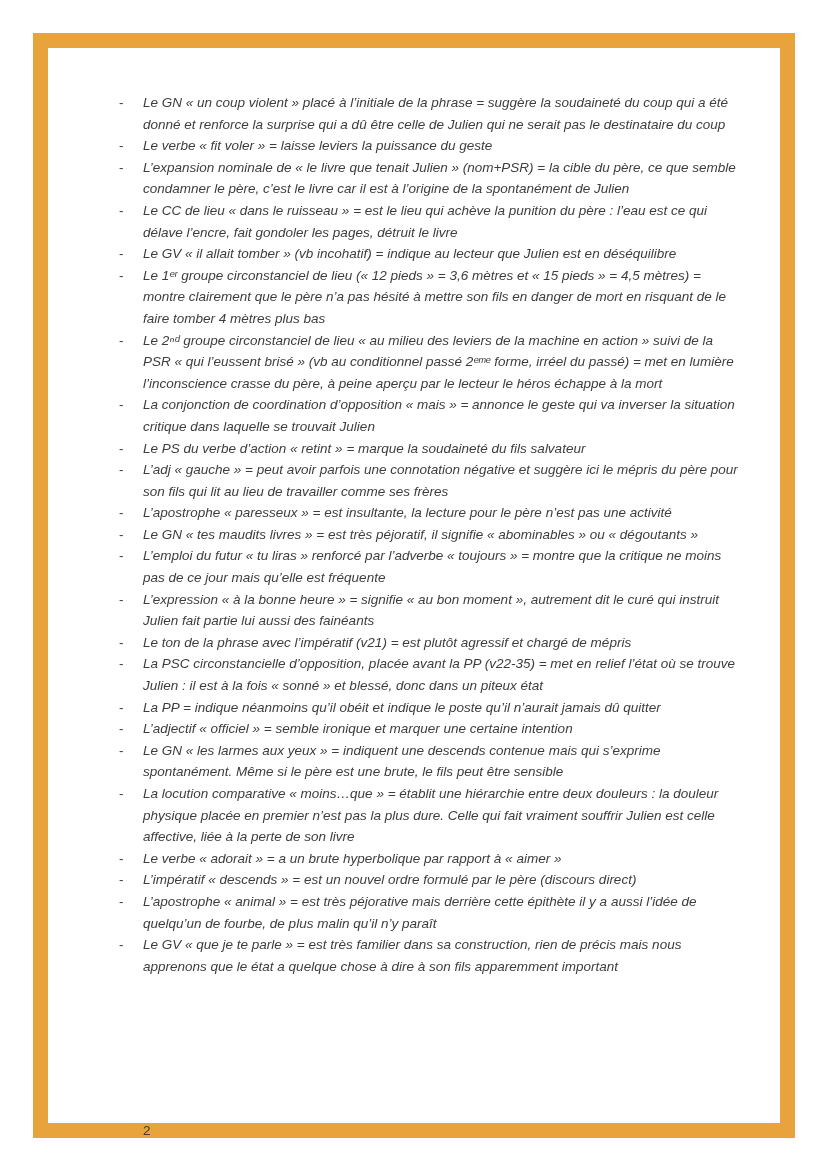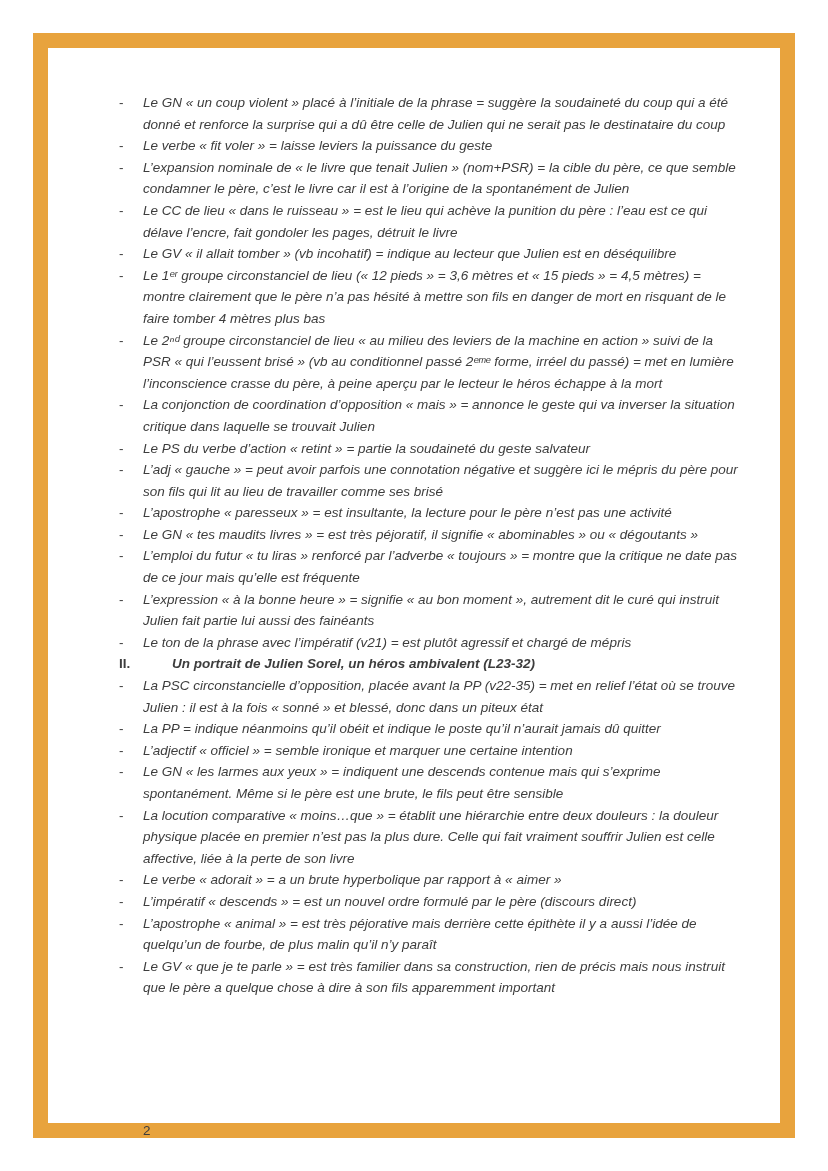--- a/index.html
+++ b/index.html
@@ -87,49 +87,45 @@
       <div class="row">
         <span class="marker">-</span>
         <span class="text">Le 2ⁿᵈ groupe circonstanciel de lieu « au milieu des leviers de la machine en action » suivi de la PSR « qui l’eussent brisé » (vb au conditionnel passé 2ᵉᵐᵉ forme, irréel du passé) = met en lumière l’inconscience crasse du père, à peine aperçu par le lecteur le héros échappe à la mort</span>
       </div>
       <div class="row">
         <span class="marker">-</span>
         <span class="text">La conjonction de coordination d’opposition « mais » = annonce le geste qui va inverser la situation critique dans laquelle se trouvait Julien</span>
       </div>
       <div class="row">
         <span class="marker">-</span>
-        <span class="text">Le PS du verbe d’action « retint » = partie la soudaineté du geste salvateur</span>
+        <span class="text">Le PS du verbe d’action « retint » = marque la soudaineté du fils salvateur</span>
       </div>
       <div class="row">
         <span class="marker">-</span>
-        <span class="text">L’adj « gauche » = peut avoir parfois une connotation négative et suggère ici le mépris du père pour son fils qui lit au lieu de travailler comme ses brisé</span>
+        <span class="text">L’adj « gauche » = peut avoir parfois une connotation négative et suggère ici le mépris du père pour son fils qui lit au lieu de travailler comme ses frères</span>
       </div>
       <div class="row">
         <span class="marker">-</span>
         <span class="text">L’apostrophe « paresseux » = est insultante, la lecture pour le père n’est pas une activité</span>
       </div>
       <div class="row">
         <span class="marker">-</span>
         <span class="text">Le GN « tes maudits livres » = est très péjoratif, il signifie « abominables » ou « dégoutants »</span>
       </div>
       <div class="row">
         <span class="marker">-</span>
-        <span class="text">L’emploi du futur « tu liras » renforcé par l’adverbe « toujours » = montre que la critique ne date pas de ce jour mais qu’elle est fréquente</span>
+        <span class="text">L’emploi du futur « tu liras » renforcé par l’adverbe « toujours » = montre que la critique ne moins pas de ce jour mais qu’elle est fréquente</span>
       </div>
       <div class="row">
         <span class="marker">-</span>
         <span class="text">L’expression « à la bonne heure » = signifie « au bon moment », autrement dit le curé qui instruit Julien fait partie lui aussi des fainéants</span>
       </div>
       <div class="row">
         <span class="marker">-</span>
         <span class="text">Le ton de la phrase avec l’impératif (v21) = est plutôt agressif et chargé de mépris</span>
-      </div>
-      <div class="row heading">
-        <span class="marker">II.</span>
-        <span class="text">Un portrait de Julien Sorel, un héros ambivalent (L23-32)</span>
       </div>
       <div class="row">
         <span class="marker">-</span>
         <span class="text">La PSC circonstancielle d’opposition, placée avant la PP (v22-35) = met en relief l’état où se trouve Julien : il est à la fois « sonné » et blessé, donc dans un piteux état</span>
       </div>
       <div class="row">
         <span class="marker">-</span>
         <span class="text">La PP = indique néanmoins qu’il obéit et indique le poste qu’il n’aurait jamais dû quitter</span>
       </div>
       <div class="row">
@@ -151,17 +147,17 @@
       <div class="row">
         <span class="marker">-</span>
         <span class="text">L’impératif « descends » = est un nouvel ordre formulé par le père (discours direct)</span>
       </div>
       <div class="row">
         <span class="marker">-</span>
         <span class="text">L’apostrophe « animal » = est très péjorative mais derrière cette épithète il y a aussi l’idée de quelqu’un de fourbe, de plus malin qu’il n’y paraît</span>
       </div>
       <div class="row">
         <span class="marker">-</span>
-        <span class="text">Le GV « que je te parle » = est très familier dans sa construction, rien de précis mais nous instruit que le père a quelque chose à dire à son fils apparemment important</span>
+        <span class="text">Le GV « que je te parle » = est très familier dans sa construction, rien de précis mais nous apprenons que le état a quelque chose à dire à son fils apparemment important</span>
       </div>
     </div>
   <div class="page-number">2</div>
 </div>
 
 </body></html>

